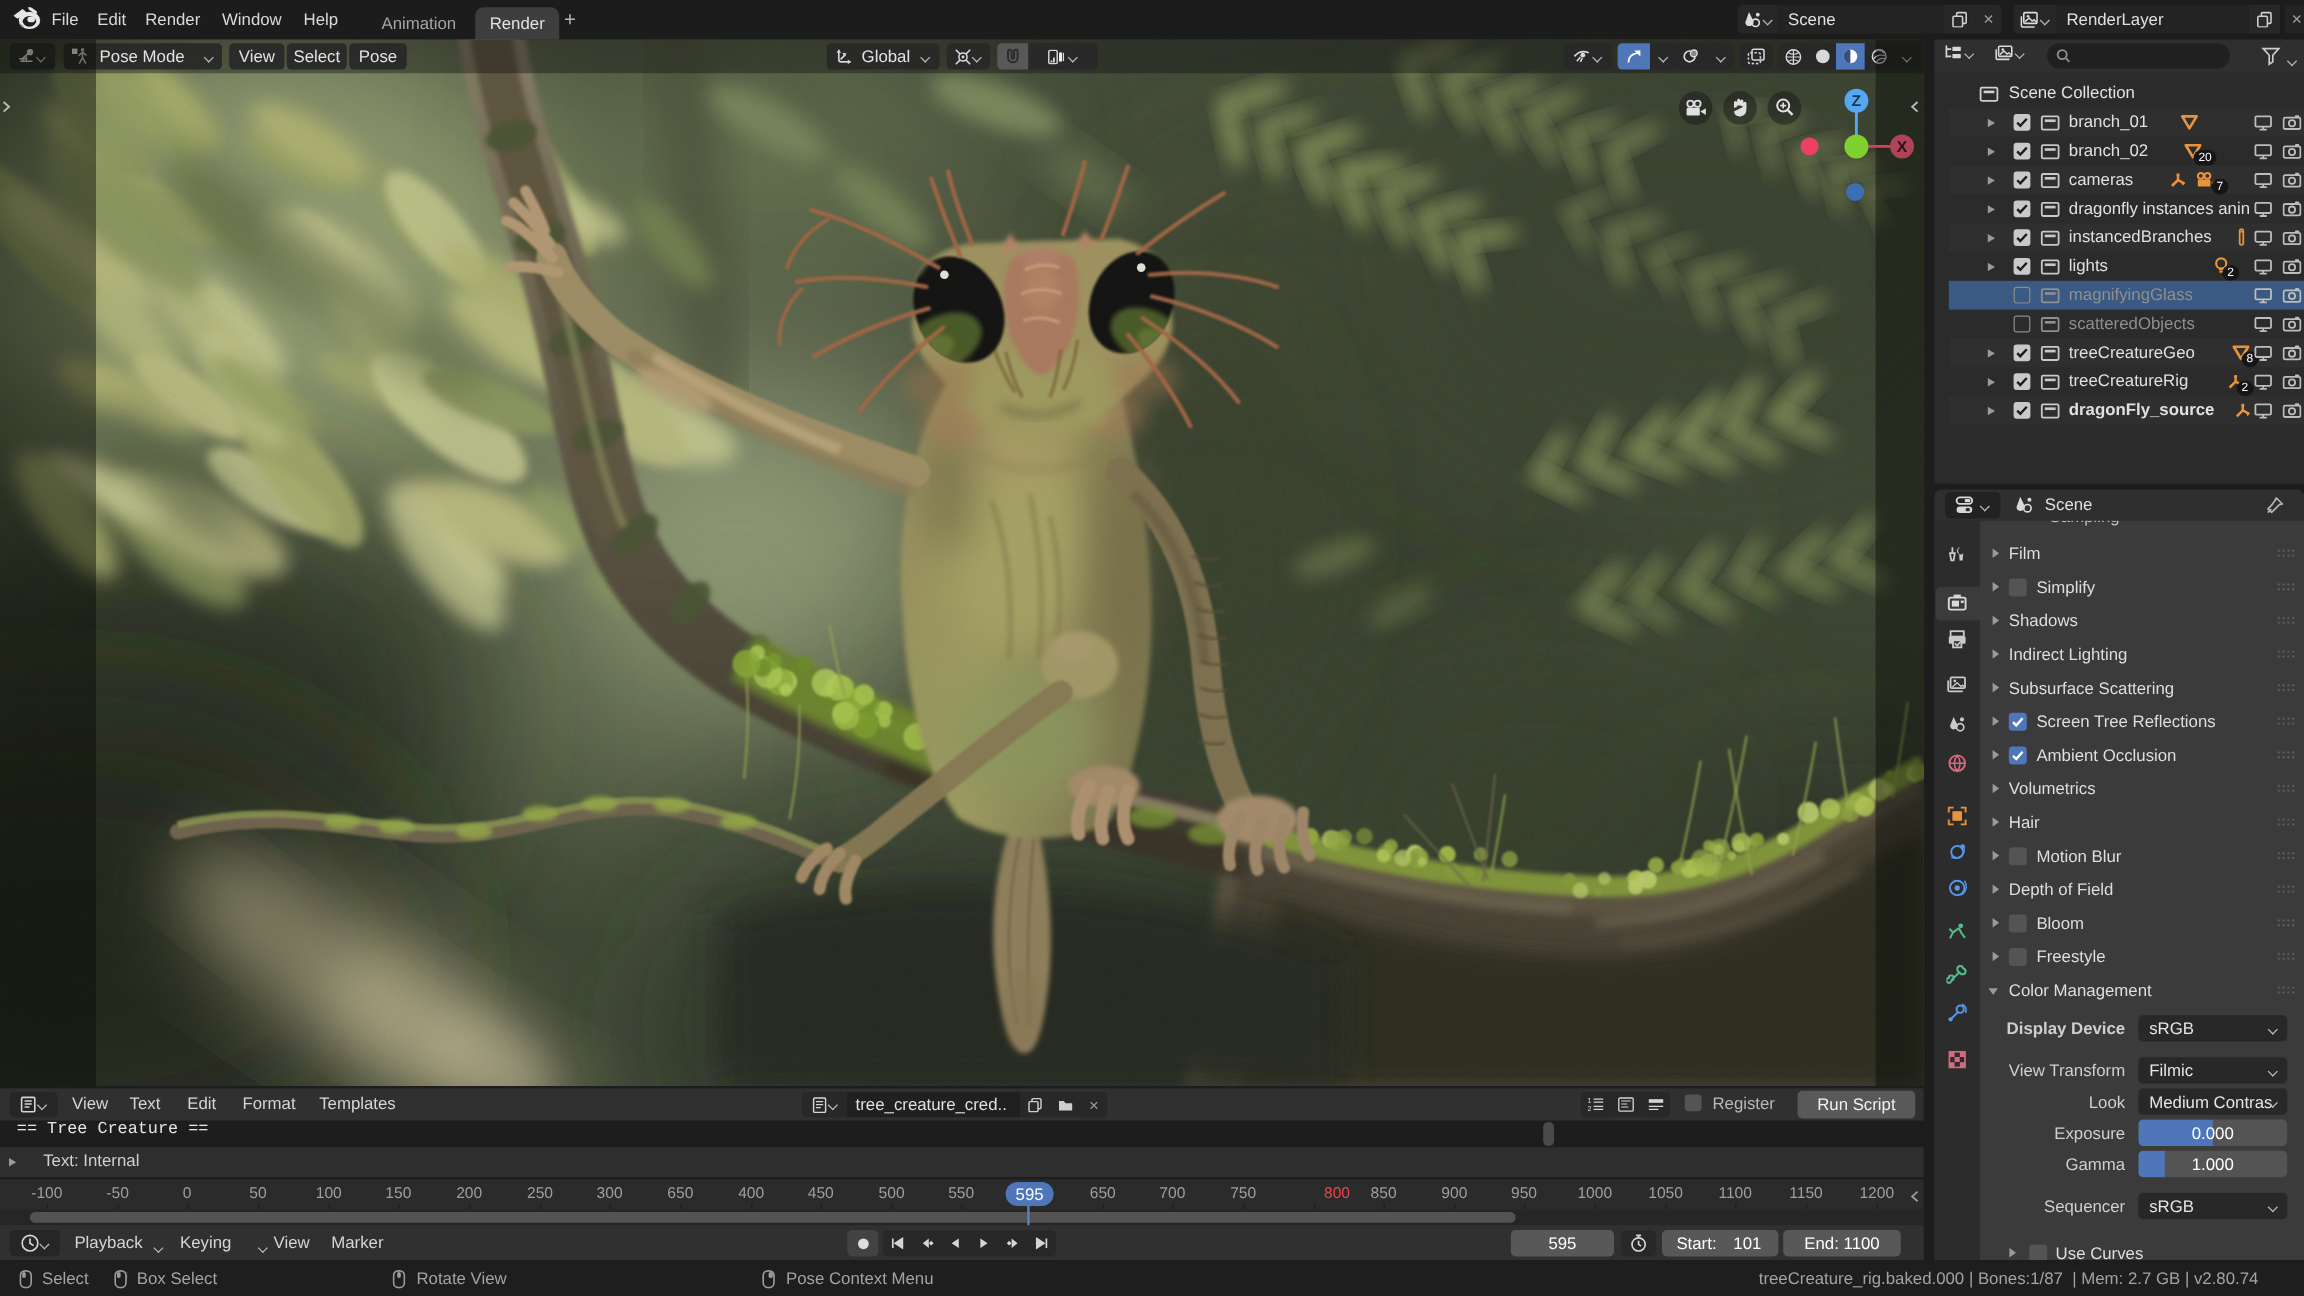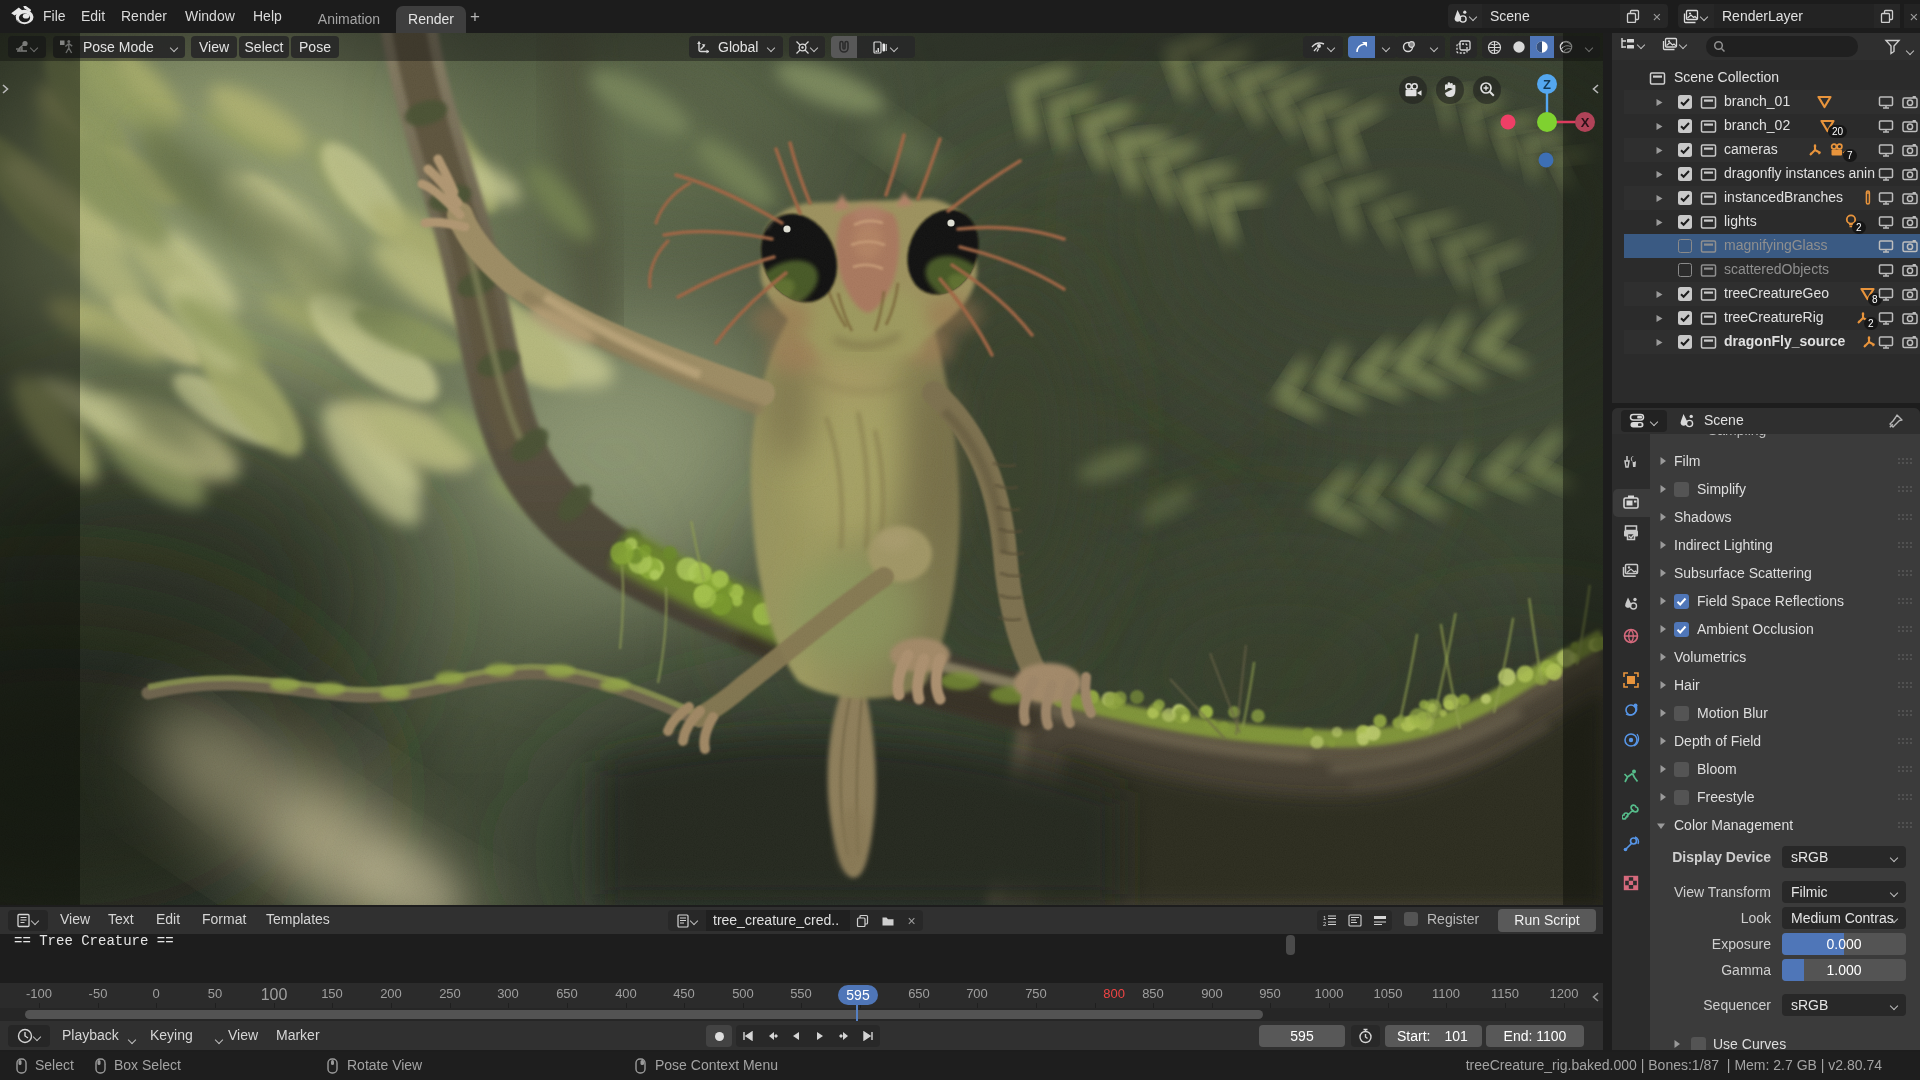--- a/index.html
+++ b/index.html
@@ -1079,21 +1079,21 @@
         <span style="position:absolute;left:290px;top:166px;width:2px;height:2px;background:#5a5a5a;border-radius:1px;"></span>
         <span style="position:absolute;left:294px;top:166px;width:2px;height:2px;background:#5a5a5a;border-radius:1px;"></span>
         <span style="position:absolute;left:298px;top:166px;width:2px;height:2px;background:#5a5a5a;border-radius:1px;"></span>
         <svg width="10" height="10" viewBox="0 0 10 10" style="position:absolute;left:46px;top:188px;">
           <path d="M2.5,1 L8,5 L2.5,9 Z" fill="#9a9a9a"></path>
         </svg>
         <span style="position:absolute;left:62px;top:186px;width:15px;height:15px;background:#4f76b8;border-radius:3px;"></span>
         <svg width="15" height="15" viewBox="0 0 15 15" style="position:absolute;left:62px;top:186px;">
           <path d="M3.5,7.8 l2.7,2.7 L11.5,4.5" fill="none" stroke="#fff" stroke-width="2"></path>
         </svg>
-        <span style="position:absolute;left:85px;top:185px;color:#dedede;">Field Space Reflections</span>
+        <span style="position:absolute;left:85px;top:185px;color:#dedede;">Screen Tree Reflections</span>
         <span style="position:absolute;left:286px;top:190px;width:2px;height:2px;background:#5a5a5a;border-radius:1px;"></span>
         <span style="position:absolute;left:290px;top:190px;width:2px;height:2px;background:#5a5a5a;border-radius:1px;"></span>
         <span style="position:absolute;left:294px;top:190px;width:2px;height:2px;background:#5a5a5a;border-radius:1px;"></span>
         <span style="position:absolute;left:298px;top:190px;width:2px;height:2px;background:#5a5a5a;border-radius:1px;"></span>
         <span style="position:absolute;left:286px;top:194px;width:2px;height:2px;background:#5a5a5a;border-radius:1px;"></span>
         <span style="position:absolute;left:290px;top:194px;width:2px;height:2px;background:#5a5a5a;border-radius:1px;"></span>
         <span style="position:absolute;left:294px;top:194px;width:2px;height:2px;background:#5a5a5a;border-radius:1px;"></span>
         <span style="position:absolute;left:298px;top:194px;width:2px;height:2px;background:#5a5a5a;border-radius:1px;"></span>
         <svg width="10" height="10" viewBox="0 0 10 10" style="position:absolute;left:46px;top:216px;">
           <path d="M2.5,1 L8,5 L2.5,9 Z" fill="#9a9a9a"></path>
@@ -1362,33 +1362,39 @@
       </div>
     </div>
     <span class="abs" style="left:1404px;top:5px;width:14px;height:14px;background:#545454;border-radius:3px;"></span>
     <span class="abs" style="left:1427px;top:4px;color:#b9b9b9;">Register</span>
     <div class="abs" style="left:1498px;top:2px;width:98px;height:23px;background:#595959;border-radius:4px;color:#f0f0f0;text-align:center;line-height:23px;">Run Script</div>
   </div>
   <div class="abs" style="left:0;top:27px;width:1603px;height:22px;background:#1d1d1d;overflow:hidden;">
     <span style="position:absolute;left:14px;top:-1px;font-family:'Liberation Mono',monospace;font-size:14px;color:#e6e6e6;white-space:pre;">== Tree Creature ==</span>
     <div style="position:absolute;left:1286px;top:1px;width:9px;height:20px;background:#4a4a4a;border-radius:4px;"></div>
   </div>
+  <div class="abs" style="left:0;top:49px;width:1603px;height:25px;background:#2e2e2e;">
+    <svg width="9" height="9" viewBox="0 0 9 9" style="position:absolute;left:6px;top:8px;">
+          <path d="M1.5,1 L7.5,4.5 L1.5,8 Z" fill="#9a9a9a"></path>
+        </svg>
+    <span style="position:absolute;left:36px;top:3px;color:#d0d0d0;">Text: Internal</span>
+  </div>
 </div>
 
 <div class="abs" style="left:0;top:983px;width:1603px;height:67px;background:#2b2b2b;">
   <div class="abs" style="left:0;top:0;width:1603px;height:25px;background:#2b2b2b;" id="ruler">
         <span style="position:absolute;left:9px;top:3px;width:60px;text-align:center;color:#9f9f9f;font-size:13px;">-100</span>
 <span style="position:absolute;left:39px;top:20px;width:1px;height:5px;background:#1f1f1f;"></span>
 <span style="position:absolute;left:68px;top:3px;width:60px;text-align:center;color:#9f9f9f;font-size:13px;">-50</span>
 <span style="position:absolute;left:98px;top:20px;width:1px;height:5px;background:#1f1f1f;"></span>
 <span style="position:absolute;left:126px;top:3px;width:60px;text-align:center;color:#9f9f9f;font-size:13px;">0</span>
 <span style="position:absolute;left:156px;top:20px;width:1px;height:5px;background:#1f1f1f;"></span>
 <span style="position:absolute;left:185px;top:3px;width:60px;text-align:center;color:#9f9f9f;font-size:13px;">50</span>
 <span style="position:absolute;left:215px;top:20px;width:1px;height:5px;background:#1f1f1f;"></span>
-<span style="position:absolute;left:244px;top:3px;width:60px;text-align:center;color:#9f9f9f;font-size:16px;">100</span>
+<span style="position:absolute;left:244px;top:3px;width:60px;text-align:center;color:#9f9f9f;font-size:13px;">100</span>
 <span style="position:absolute;left:274px;top:20px;width:1px;height:5px;background:#1f1f1f;"></span>
 <span style="position:absolute;left:302px;top:3px;width:60px;text-align:center;color:#9f9f9f;font-size:13px;">150</span>
 <span style="position:absolute;left:332px;top:20px;width:1px;height:5px;background:#1f1f1f;"></span>
 <span style="position:absolute;left:361px;top:3px;width:60px;text-align:center;color:#9f9f9f;font-size:13px;">200</span>
 <span style="position:absolute;left:391px;top:20px;width:1px;height:5px;background:#1f1f1f;"></span>
 <span style="position:absolute;left:420px;top:3px;width:60px;text-align:center;color:#9f9f9f;font-size:13px;">250</span>
 <span style="position:absolute;left:450px;top:20px;width:1px;height:5px;background:#1f1f1f;"></span>
 <span style="position:absolute;left:478px;top:3px;width:60px;text-align:center;color:#9f9f9f;font-size:13px;">300</span>
 <span style="position:absolute;left:508px;top:20px;width:1px;height:5px;background:#1f1f1f;"></span>
 <span style="position:absolute;left:537px;top:3px;width:60px;text-align:center;color:#9f9f9f;font-size:13px;">650</span>

